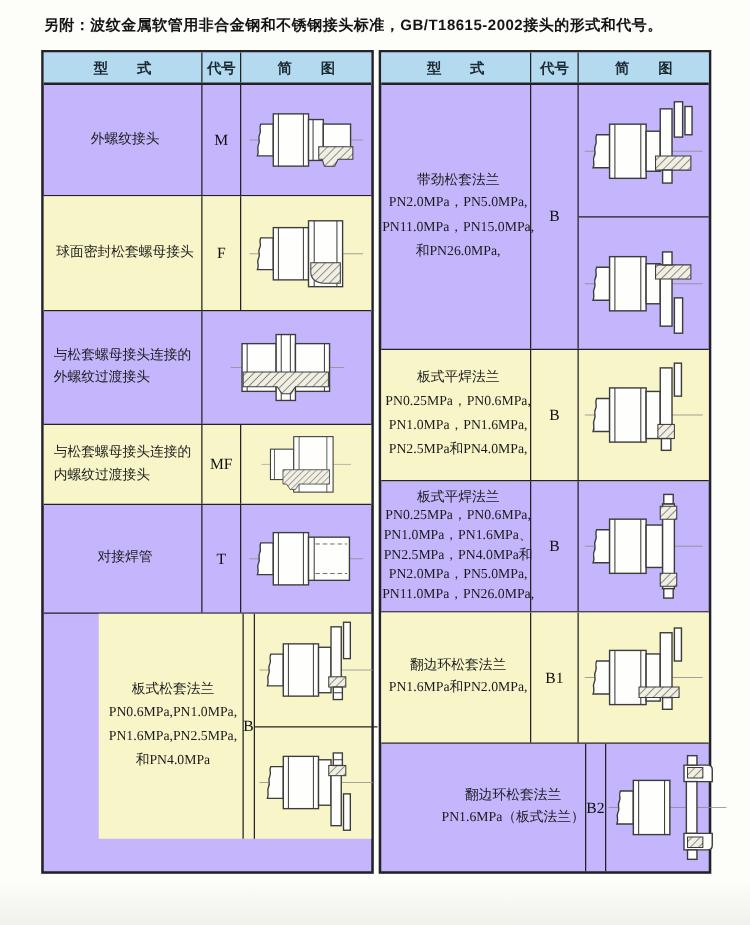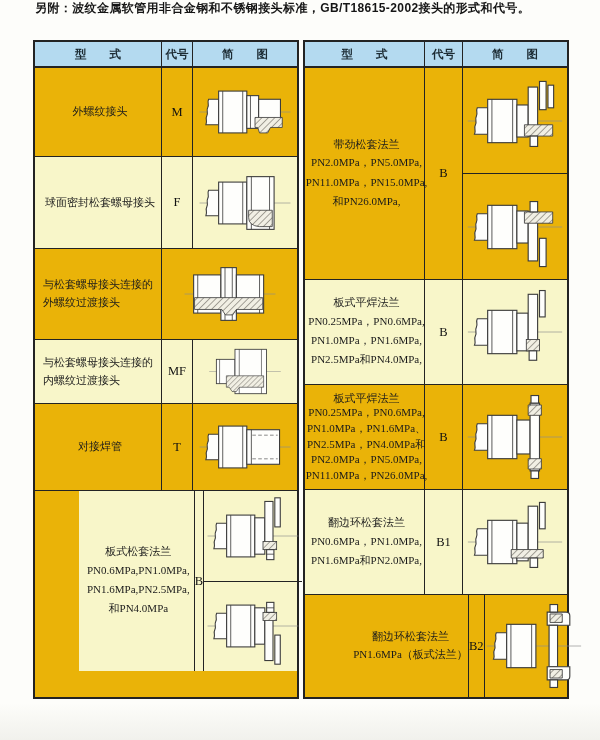--- a/index.html
+++ b/index.html
@@ -4,25 +4,25 @@
 <style>
   html,body{margin:0;padding:0;}
   body{
     width:600px;height:740px;position:relative;overflow:hidden;
     background:linear-gradient(180deg,#fdfdfa 0%,#fdfdfa 95%,#f1f1ec 100%);
     font-family:"Liberation Sans","DejaVu Sans",sans-serif;
     -webkit-font-smoothing:antialiased;
   }
   :root{--hdr:#b4daf0;--hl:#f8f6c9;--bd:#232323;}
   .title{
-    position:absolute;left:35px;top:0;width:540px;
+    position:absolute;left:35px;top:12px;width:540px;
     font-size:12px;font-weight:bold;color:#151515;letter-spacing:.4px;
   }
   .tables{position:absolute;left:33px;top:40px;display:flex;gap:4px;}
-  .tbl{border:2px solid var(--bd);background:#eab308;}
+  .tbl{border:2px solid var(--bd);background:#c4b5fd;}
   .tbl-l{width:262px;}
   .tbl-r{width:262px;}
   .row{display:flex;border-bottom:1px solid var(--bd);box-sizing:border-box;}
   .row:last-child{border-bottom:none;margin-left:44px;}
   .hdr-row{height:26px;background:var(--hdr);border-bottom:2px solid var(--bd);}
   .cell{box-sizing:border-box;border-right:1px solid var(--bd);display:flex;flex-direction:column;justify-content:center;}
   .cell:last-child{border-right:none;}
   .hdr-cell{align-items:center;justify-content:center;font-size:11.5px;font-weight:bold;color:#1c2b33;flex-direction:row;}
   .tbl-l .c-type{width:127px;}
   .tbl-l .c-code{width:31px;}
@@ -306,21 +306,20 @@
           <path class="h" fill="url(#hatch)" d="M66 67h14v11H66Z"></path>
           <rect class="s" x="69" y="0" width="8" height="8"></rect>
           <rect class="s" x="69" y="80" width="8" height="8"></rect>
         </svg>
       </div>
     </div>
 
     <div class="row hl" style="height:105px">
       <div class="cell c-type typecell">
         <div class="nm">翻边环松套法兰</div>
-        <div class="pn">PN0.6MPa，PN1.0MPa,</div>
         <div class="pn">PN1.6MPa和PN2.0MPa,</div>
       </div>
       <div class="cell c-code codecell">B1</div>
       <div class="cell c-diag diagcell">
         <svg class="dg" width="98" height="88" viewBox="0 0 104 88">
           <line class="cl" x1="2" y1="44" x2="102" y2="44"></line>
           <path class="s" d="M23 30H12c-2 4 1 5-1 9 -2 4 1 5-1 9 -2 4 1 5-1 10H23Z"></path>
           <rect class="s" x="23" y="21" width="31" height="46"></rect>
           <line class="t" x1="27.5" y1="21" x2="27.5" y2="67"></line>
           <line class="t" x1="49.5" y1="21" x2="49.5" y2="67"></line>

